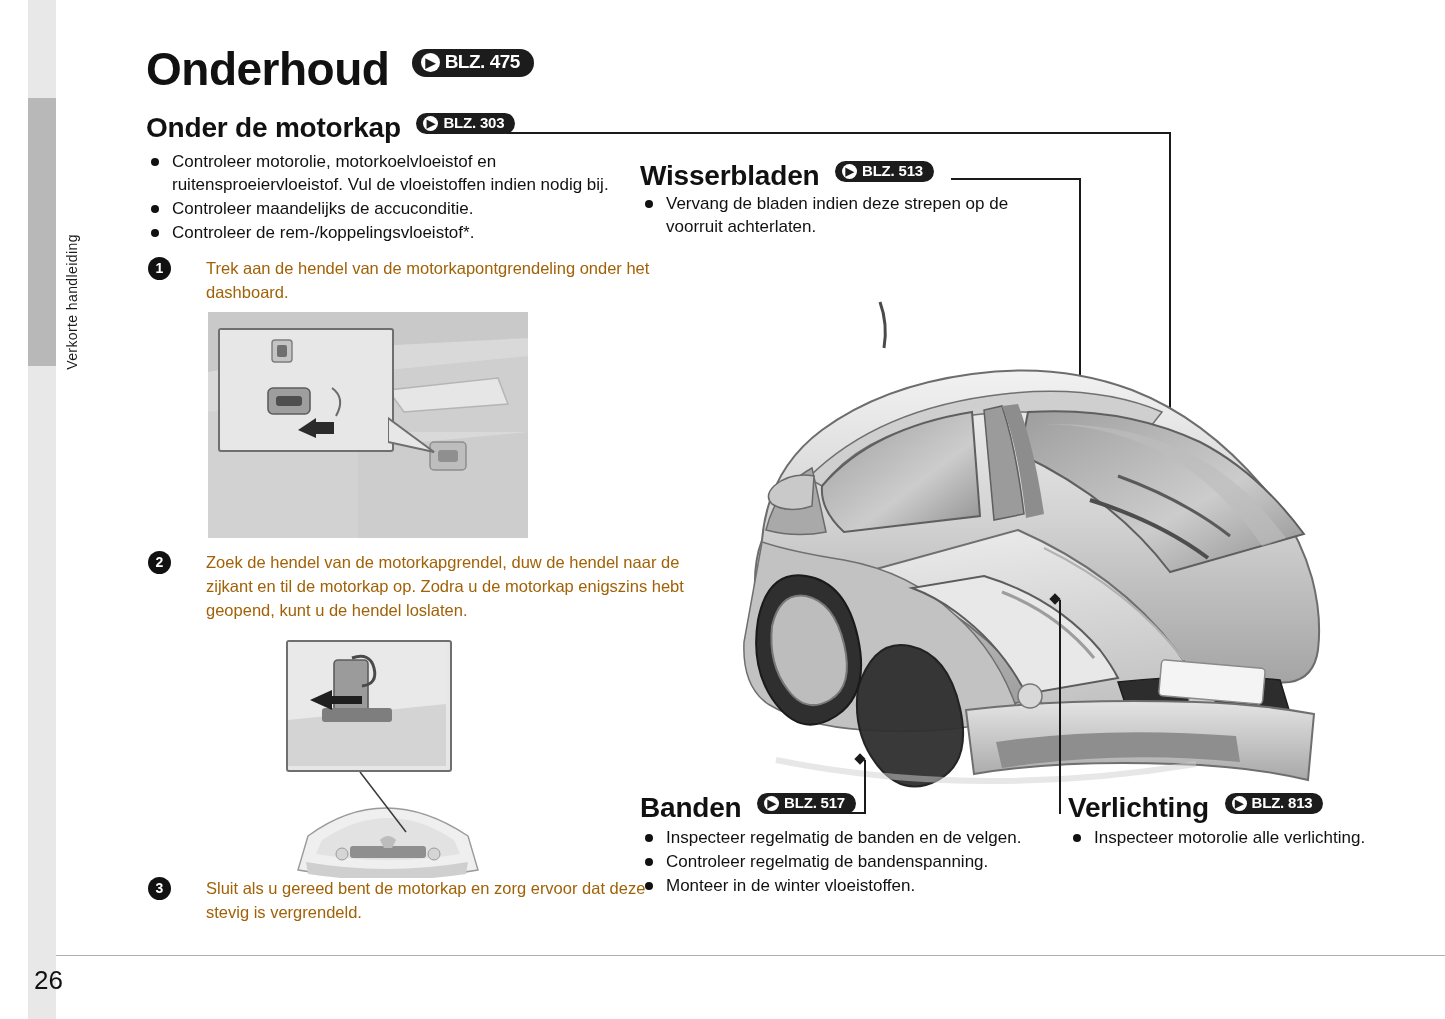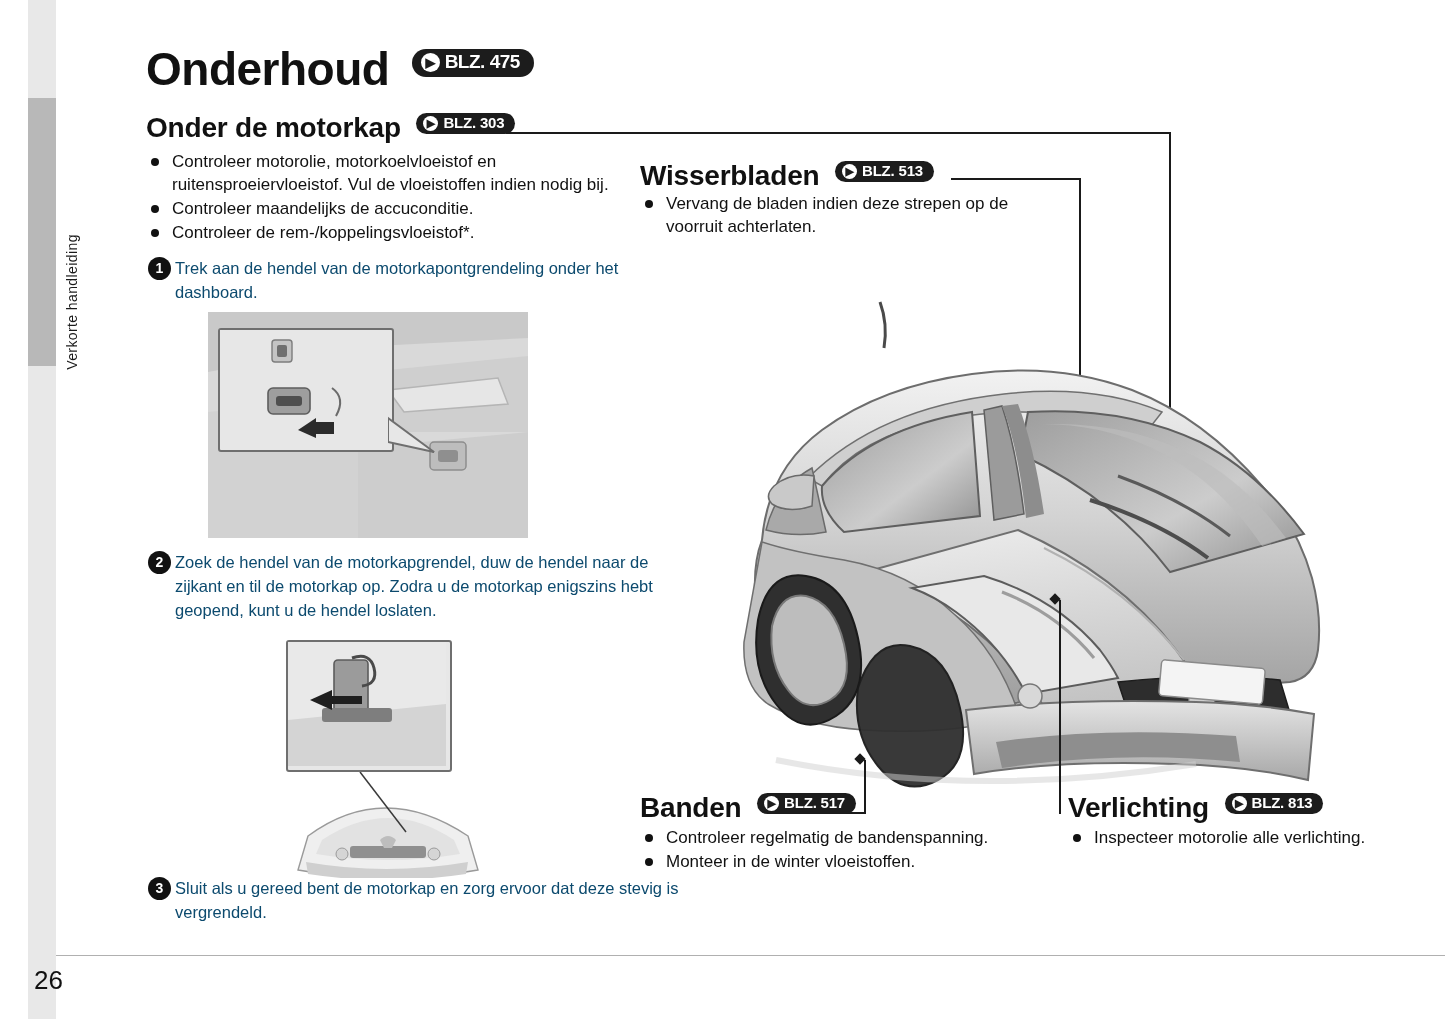--- a/index.html
+++ b/index.html
@@ -172,24 +172,24 @@
     border-radius: 50%;
     background: #111;
     color: #fff;
     font-size: 14px;
     font-weight: bold;
     text-align: center;
     line-height: 23px;
   }
   .step .txt {
     display: block;
-    margin-left: 27px;
+    margin-left: 58px;
     font-size: 16.5px;
     line-height: 24px;
-    color: #0c4a6e;
+    color: #a16207;
   }
 
   
   .figure {
     position: absolute;
     background: #d9d9d9;
   }
   .fig-inner-frame {
     position: absolute;
     border: 2px solid #6f6f6f;
@@ -433,20 +433,21 @@
     <div class="dot" style="left:995px; top:595px;"></div>
 
     <h2 class="sec-title" style="left:584px; top:792px;">
       <span>Banden</span>
       <span class="ref-badge" style="position:relative; top:-6px; margin-left:8px;">
         <span class="arr">▶</span>
         <span>BLZ. 517</span>
       </span>
     </h2>
     <ul class="bullets" style="left:586px; top:826px; width:380px;">
+      <li>Inspecteer regelmatig de banden en de velgen.</li>
       <li>Controleer regelmatig de bandenspanning.</li>
       <li>Monteer in de winter vloeistoffen.</li>
     </ul>
 
     <h2 class="sec-title" style="left:1012px; top:792px;">
       <span>Verlichting</span>
       <span class="ref-badge" style="position:relative; top:-6px; margin-left:8px;">
         <span class="arr">▶</span>
         <span>BLZ. 813</span>
       </span>

